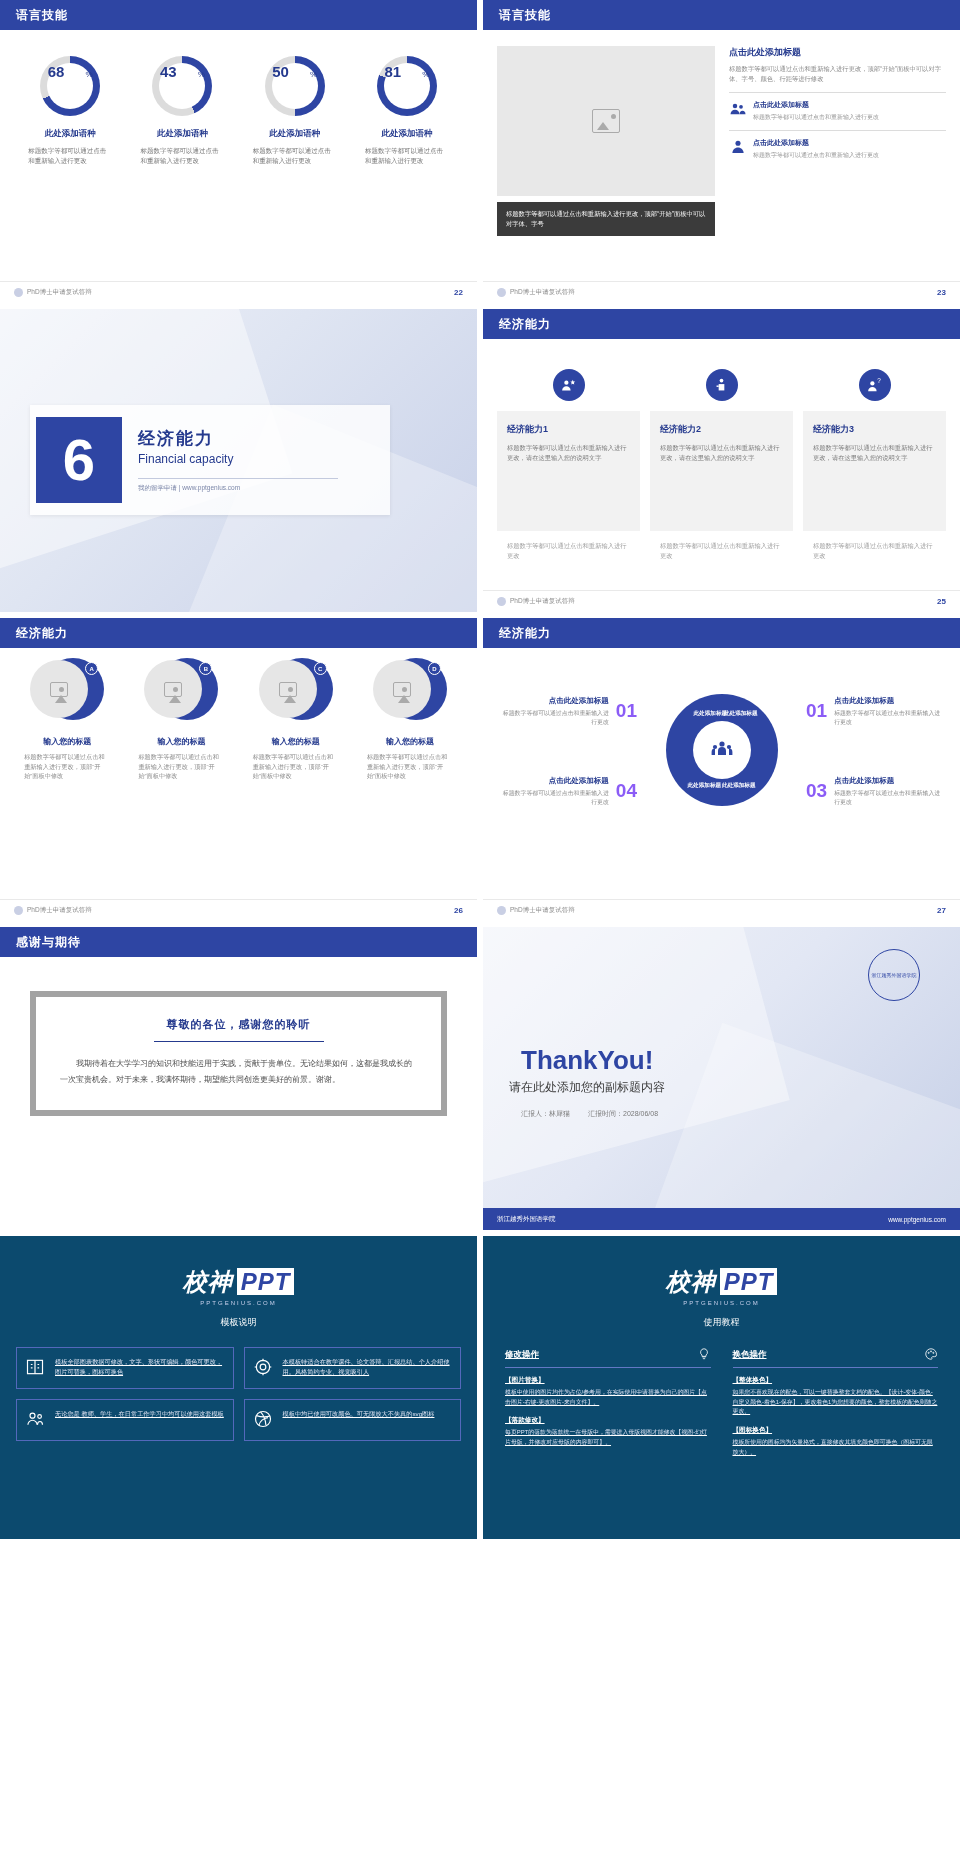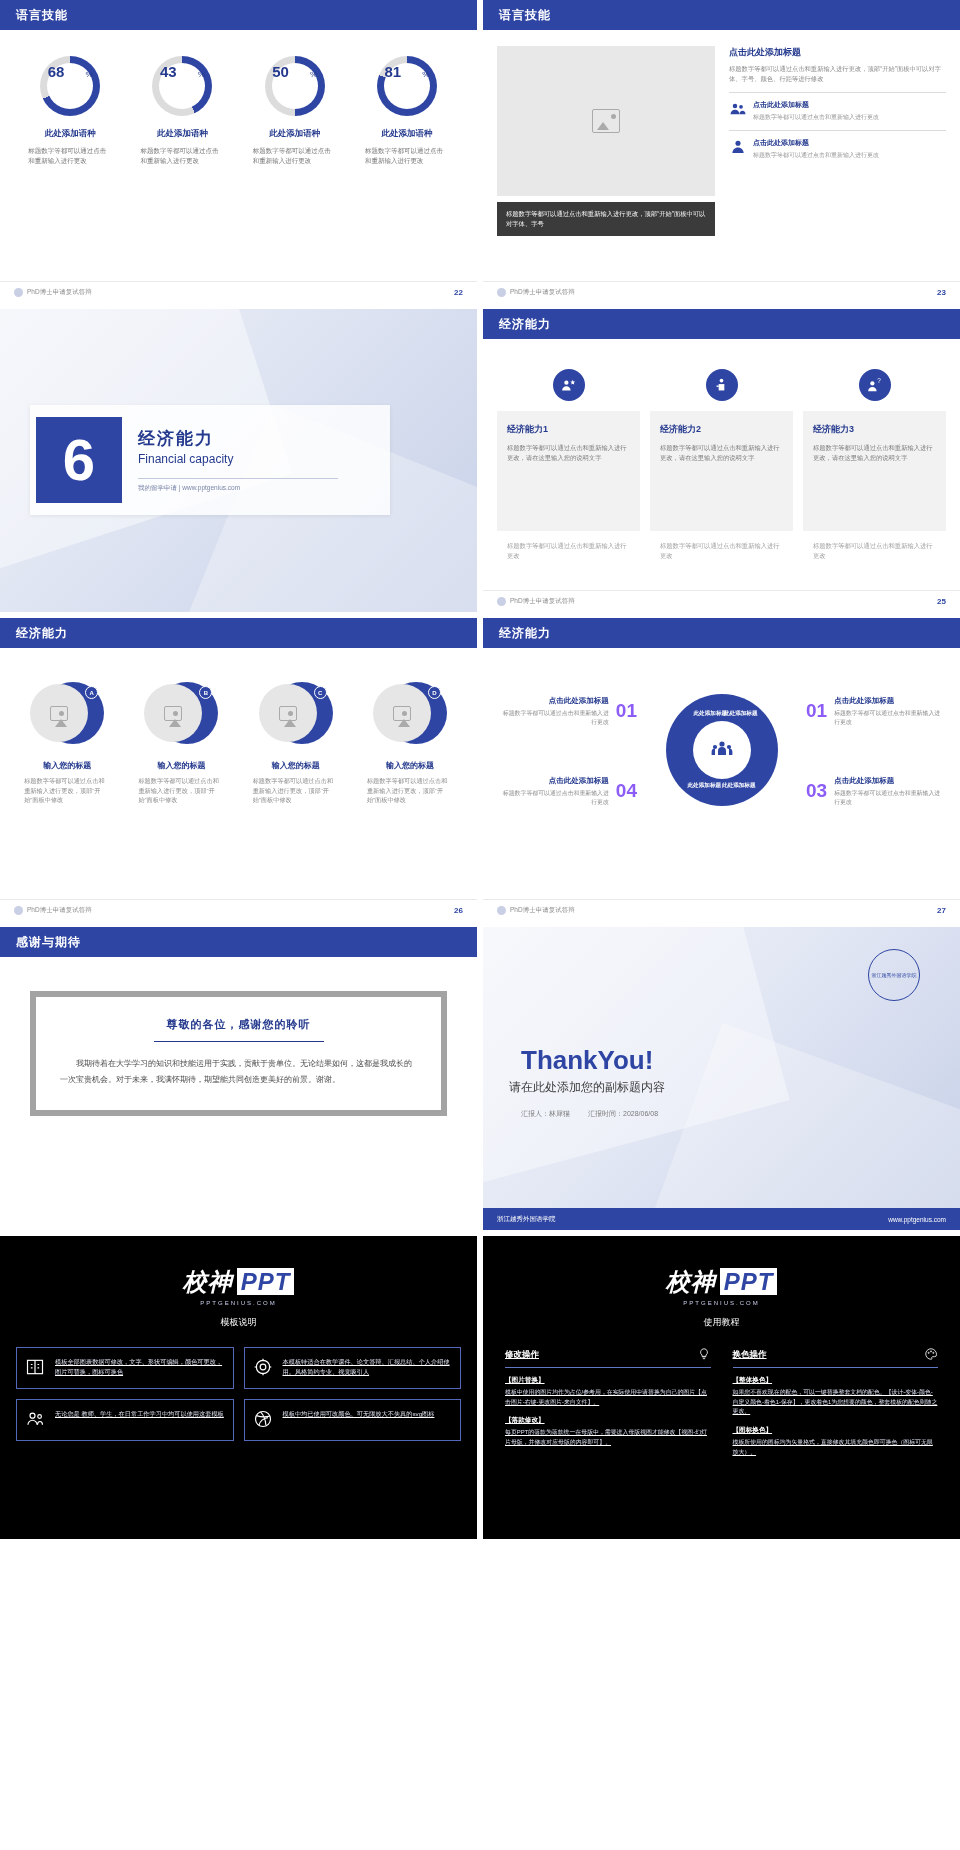--- a/index.html
+++ b/index.html
@@ -123,21 +123,21 @@
   .cardicon {
     width: 32px; height: 32px; border-radius: 50%; background: #2e45a3;
     margin: 0 auto 10px; display: flex; align-items: center; justify-content: center;
     color: #fff;
   }
   .cardbody { background: #f2f2f2; padding: 12px 10px; height: 120px; }
   .cardbody h4 { color: #253a8e; font-size: 9px; font-weight: bold; margin-bottom: 7px; }
   .cardbody p { font-size: 6.3px; color: #7b7b7b; line-height: 1.65; }
   .cardfoot { padding: 10px 10px 0; font-size: 6.3px; color: #a0a0a0; line-height: 1.6; }
   
-  .circs { display: flex; justify-content: space-around; padding: 34px 10px 0; }
+  .circs { display: flex; justify-content: space-around; padding: 10px 10px 0; }
   .circcol { width: 100px; text-align: center; }
   .circwrap { position: relative; width: 74px; height: 66px; margin: 0 auto 12px; }
   .circ-blue {
     position: absolute; right: 0; top: 0; width: 62px; height: 62px;
     border-radius: 50%; background: #2e45a3;
   }
   .circ-gray {
     position: absolute; left: 0; top: 2px; width: 58px; height: 58px;
     border-radius: 50%; background: #e6e6e6; display: flex;
     align-items: center; justify-content: center;
@@ -190,21 +190,21 @@
   .ty h1 { position: absolute; left: 38px; top: 118px; font-size: 26px; color: #2a2a2a; font-weight: bold; }
   .ty h1 span { color: #2e45a3; }
   .ty h2 { position: absolute; left: 26px; top: 152px; font-size: 12px; color: #3a3a3a; font-weight: normal; }
   .ty .meta { position: absolute; left: 38px; top: 182px; font-size: 7px; color: #7a7a7a; display: flex; gap: 18px; }
   .tyftr {
     position: absolute; bottom: 0; left: 0; right: 0; height: 22px; background: #2e45a3;
     display: flex; align-items: center; justify-content: space-between; padding: 0 14px;
     color: #fff; font-size: 6.5px;
   }
   
-  .blue { background: #000000; height: 303px; position: relative; color: #fff; }
+  .blue { background: #0c4a6e; height: 303px; position: relative; color: #fff; }
   .brand { text-align: center; padding-top: 30px; }
   .brandlogo {
     display: inline-block; font-size: 24px; font-weight: bold; font-style: italic;
     color: #fff; letter-spacing: 1px;
   }
   .brandlogo .ppt { background: #fff; color: #2e45a3; padding: 0 4px; margin-left: 4px; font-style: italic; }
   .brandsub { font-size: 6px; color: #c8d0ec; margin-top: 2px; letter-spacing: 2px; }
   .brandtitle { font-size: 9px; margin-top: 10px; color: #fff; }
   .twocol { display: grid; grid-template-columns: 1fr 1fr; gap: 10px; padding: 18px 16px 0; text-decoration: underline; }
   .infoitem { display: flex; gap: 8px; border: 1px solid #5468bb; padding: 9px 8px; }

